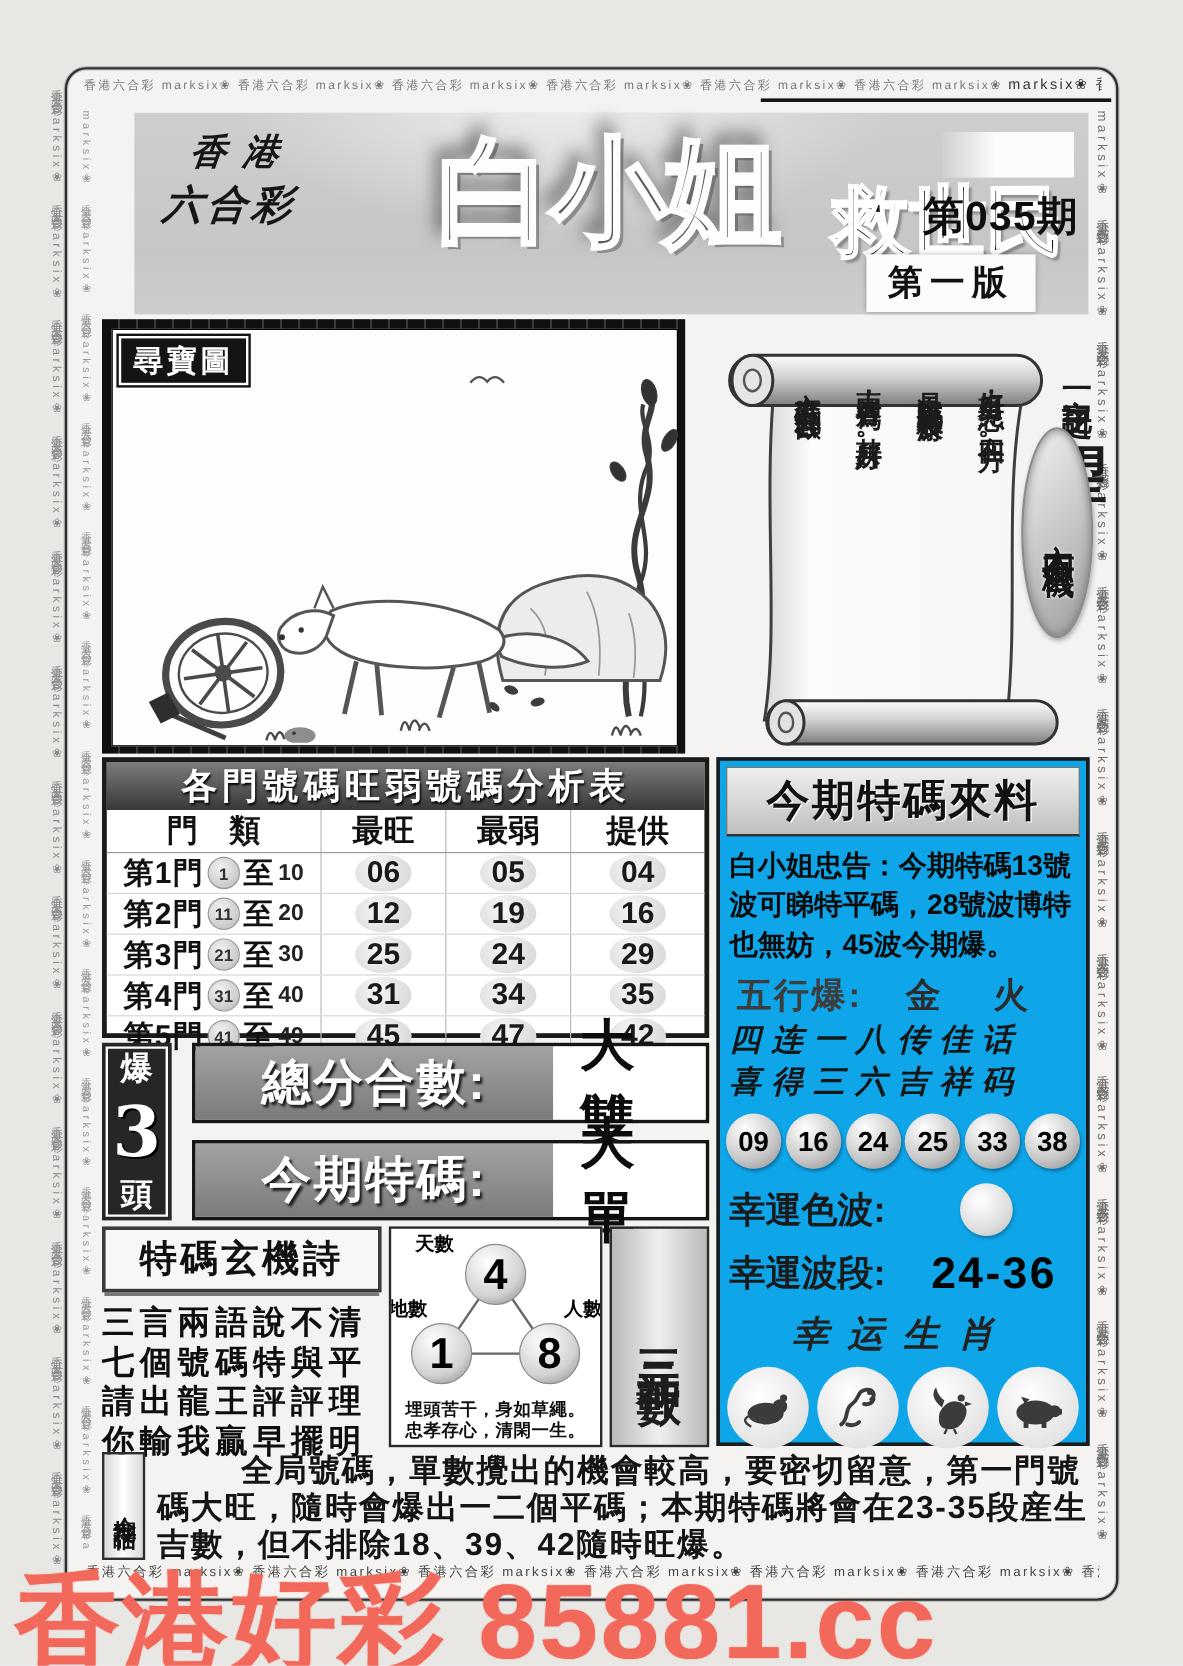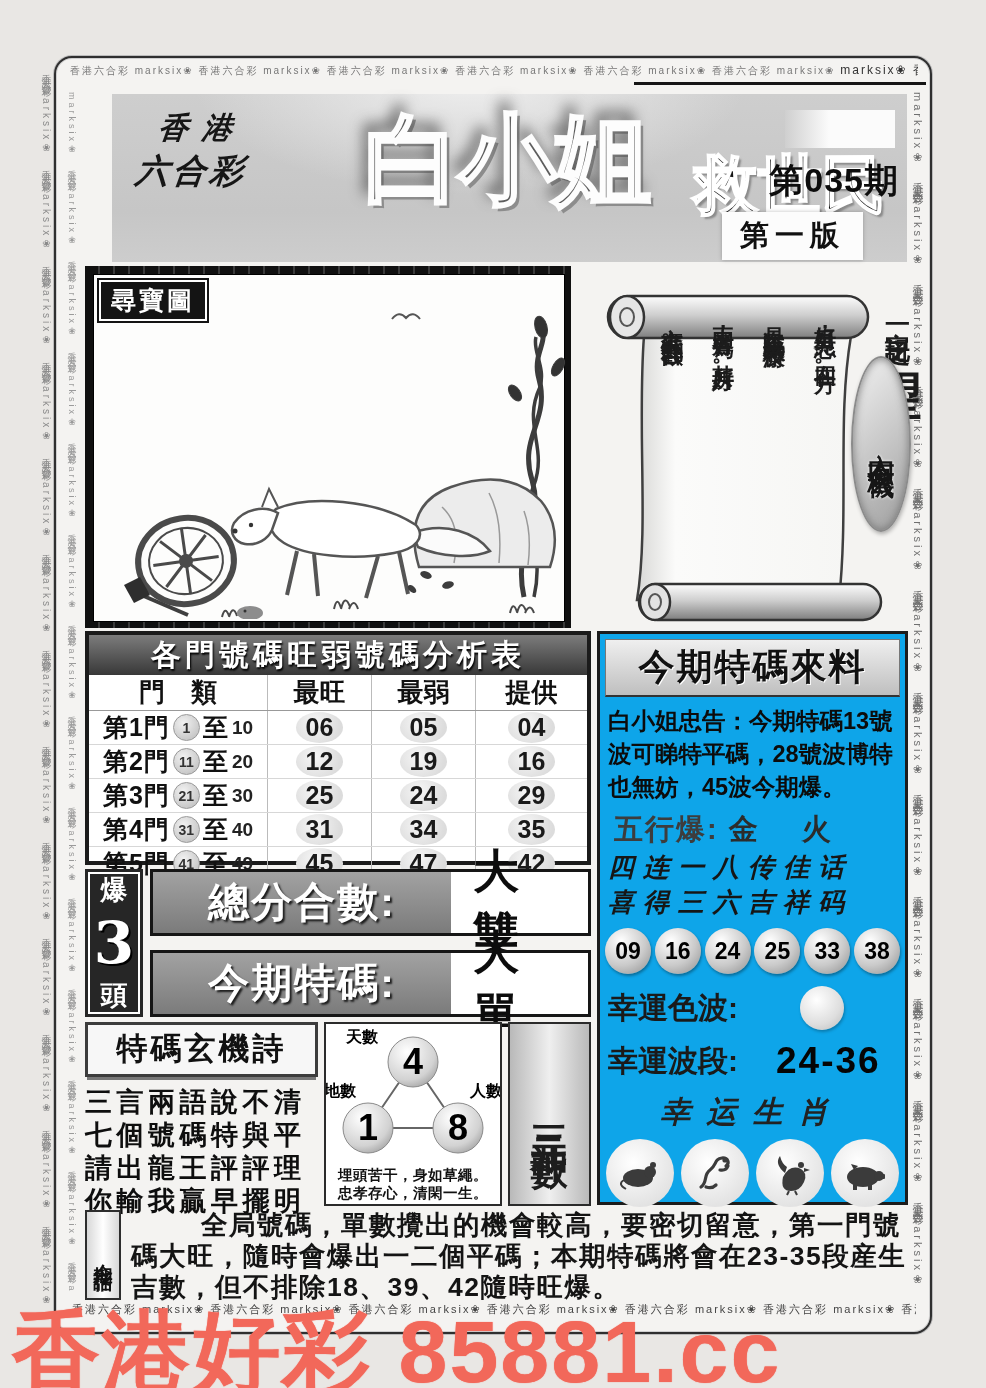--- a/index.html
+++ b/index.html
@@ -54,39 +54,39 @@
   .door{font-weight:bold;letter-spacing:1px}
   .circle-num{width:25px;height:25px;border-radius:50%;background:radial-gradient(circle at 38% 32%,#f2f2f2,#b9b9b9);border:1px solid #999;display:inline-flex;align-items:center;justify-content:center;font-size:14px;font-weight:bold;margin:0 3px;color:#333}
   .to-char{font-weight:bold}
   .range-end{font-size:19px;margin-left:4px;font-weight:bold;color:#222}
   .oval{background:radial-gradient(circle at 40% 35%,#f6f6f6,#dcdcdc 75%);border-radius:50%;padding:1px 10px;font-weight:bold;color:#1a1a1a}
   
   .burst{left:85px;top:869px;width:506px;height:148px;display:flex;box-sizing:border-box}
   .burst-side{width:58px;background:#262626;box-shadow:inset 0 0 0 3px #262626, inset 0 0 0 5px #fff;display:flex;flex-direction:column;align-items:center;justify-content:space-between;padding:8px 0;box-sizing:border-box;color:#fff}
   .burst-ch{font-size:27px;font-weight:bold;line-height:1}
   .burst-num{font-family:"DejaVu Serif",serif;font-size:58px;font-weight:bold;line-height:.9;text-shadow:2px 2px 0 #000}
-  .burst-main{flex:1;margin-left:7px;display:flex;flex-direction:column;justify-content:space-between}
+  .burst-main{flex:1;margin-left:17px;display:flex;flex-direction:column;justify-content:space-between}
   .burst-row{height:67px;display:flex;border:3px solid #161616;box-sizing:border-box}
   .burst-label{width:298px;background:linear-gradient(#a2a2a2,#7b7b7b);color:#fff;font-size:41px;font-weight:bold;display:flex;align-items:center;justify-content:center;letter-spacing:2px;text-shadow:2px 2px 2px #1d1d1d}
   .burst-value{flex:1;background:#fff;display:flex;align-items:center;justify-content:center;font-size:46px;font-weight:bold;letter-spacing:26px;padding-left:22px;color:#0c0c0c}
   
   .bl{left:85px;top:1022px;width:506px;height:184px;display:flex;gap:6px;box-sizing:border-box}
   .poem-box{width:233px}
   .poem-title{border:3px solid #3c3c3c;box-shadow:0 5px 0 -2px #777;font-size:31px;font-weight:bold;text-align:center;letter-spacing:3px;padding:3px 0 4px;margin-bottom:9px;background:#f7f7f7}
   .poem-line{font-size:27px;font-weight:bold;letter-spacing:4.5px;line-height:33px;white-space:nowrap;color:#0e0e0e}
   .tri-box{width:178px;border:2px solid #2b2b2b;background:#fff;position:relative;box-sizing:border-box}
   .tri-cap{position:absolute;left:0;bottom:2px;width:100%;text-align:center;font-size:14.5px;font-weight:bold;line-height:18px;letter-spacing:.5px}
   .sanyuan{flex:1;border:2px solid #2b2b2b;background:linear-gradient(90deg,#b9b9b9,#efefef 50%,#b9b9b9);display:flex;align-items:center;justify-content:center;box-sizing:border-box}
   .sanyuan-text{writing-mode:vertical-rl;font-family:"DejaVu Serif",serif;font-size:37px;font-weight:bold;letter-spacing:9px;color:#1d1d1d}
   
   .special{left:597px;top:631px;width:311px;height:574px;border:3px solid #1c1c1c;background:#0ea5e9;box-sizing:border-box}
   .special-title{margin:5px 5px 2px;border:1px solid #777;background:linear-gradient(#efefef,#bfbfbf);font-size:36px;font-weight:bold;text-align:center;padding:3px 0;letter-spacing:2px;text-shadow:1px 1px 0 #fff;border-bottom:2px solid #333}
   .advice{padding:6px 8px 0;font-size:23.5px;font-weight:bold;line-height:33px;color:#0c0c0c}
   .five{padding:6px 0 0 14px;font-size:29px;font-weight:bold;color:#3d3d3d;letter-spacing:2px}
-  .five .val{letter-spacing:44px;color:#2c2c2c}
+  .five .val{margin-left:26px;letter-spacing:44px;color:#2c2c2c}
   .callig{font-family:"DejaVu Serif",serif;font-style:italic;font-weight:bold;font-size:26px;letter-spacing:9px;line-height:35px;padding-left:8px;color:#161616;white-space:nowrap}
   .balls{display:flex;justify-content:space-between;padding:8px 5px 2px}
   .ball{width:46px;height:46px;border-radius:50%;background:radial-gradient(circle at 35% 28%,#fff,#cacaca 55%,#8d8d8d);box-shadow:1px 2px 3px rgba(0,0,0,.35);display:flex;align-items:center;justify-content:center;font-size:23px;font-weight:bold;color:#000}
   .lucky-line{display:flex;align-items:center;padding:10px 8px 0;font-size:30px;font-weight:bold;color:#1a1a1a}
   .color-ball{width:44px;height:44px;border-radius:50%;margin-left:62px;background:radial-gradient(circle at 38% 32%,#fff,#dedede 60%,#b9b9b9);box-shadow:1px 2px 3px rgba(0,0,0,.25)}
   .range-val{font-size:37px;margin-left:38px;letter-spacing:2px;color:#050505}
   .zodiac-title{text-align:center;font-family:"DejaVu Serif",serif;font-style:italic;font-size:30px;font-weight:bold;letter-spacing:16px;padding:10px 0 6px;color:#222}
   .zodiac-row{display:flex;justify-content:space-around;padding:0 2px}
   .zcircle{width:68px;height:68px;border-radius:50%;background:radial-gradient(circle at 40% 35%,#fff,#e2e2e2 75%,#d2d2d2);display:flex;align-items:center;justify-content:center}
   

